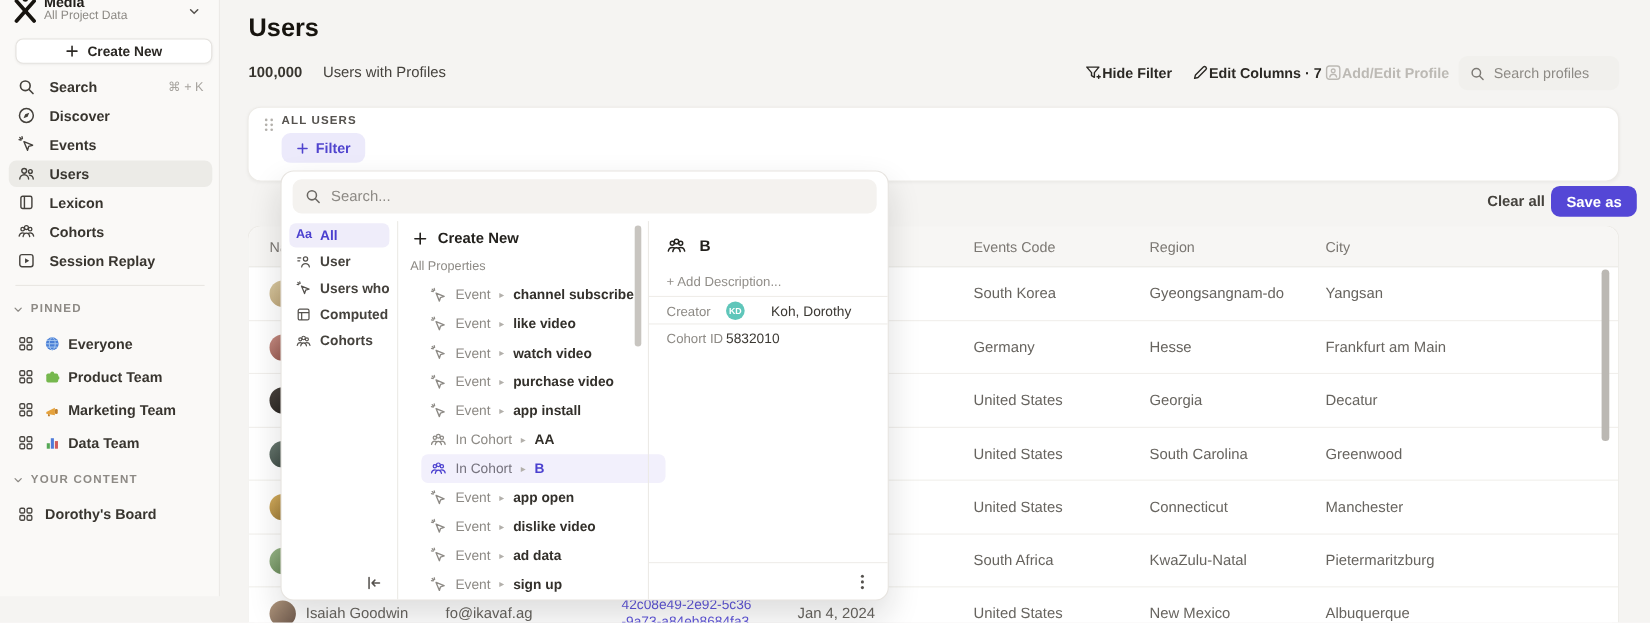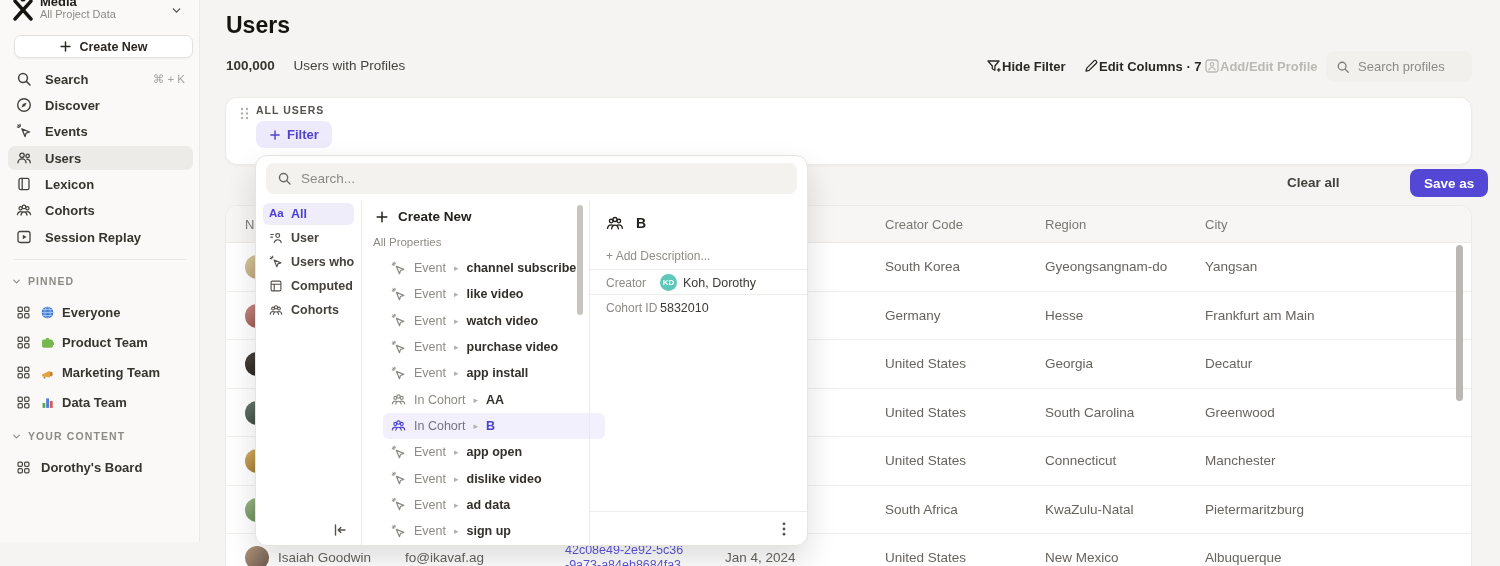--- a/index.html
+++ b/index.html
@@ -49,21 +49,21 @@
 
   
   .filter-card { position:absolute; left:225px; top:97px; width:1247px; height:68px;
     background:#fff; border:1px solid #edebe7; border-radius:12px; box-shadow:0 1px 3px rgba(30,30,30,.04); }
   .draghandle { position:absolute; left:13px; top:8px; color:#b3b0ab; }
   .group-label { position:absolute; left:30px; top:6px; font-size:10.5px; font-weight:700;
     letter-spacing:1px; color:#55524e; }
   .filter-btn { position:absolute; left:30px; top:23px; height:27px; padding:0 13px;
     display:flex; align-items:center; gap:6px; background:#eceafb; border-radius:8px;
     color:#5044ce; font-size:13px; font-weight:700; cursor:pointer; }
-  .clear-btn { position:absolute; left:1287px; top:175px; font-size:13.5px; font-weight:600;
+  .clear-btn { position:absolute; left:1352px; top:175px; font-size:13.5px; font-weight:600;
     color:#45423d; cursor:pointer; }
   .saveas-btn { position:absolute; left:1410px; top:169px; height:28px; padding:0 14px;
     display:flex; align-items:center; background:#5447d6; border-radius:8px; color:#fff;
     font-size:13.5px; font-weight:700; cursor:pointer; }
 
   
   .table-card { position:absolute; left:225px; top:205px; width:1247px; height:361px;
     background:#fff; border:1px solid #edebe7; border-bottom:none; border-radius:12px 12px 0 0; overflow:hidden; }
   .thead { position:absolute; left:0; top:0; right:0; height:37px; background:#f7f6f4;
     border-bottom:1px solid #eceae6; }
@@ -114,21 +114,21 @@
   .detail { position:absolute; left:333px; top:45px; right:0; bottom:0; border-left:1px solid #eceae6; }
   .d-head { position:absolute; left:16px; top:13px; display:flex; align-items:center; gap:12px; }
   .d-head .ic { width:18px; height:18px; color:#23211d; }
   .d-title { font-size:14px; font-weight:700; color:#23211d; }
   .d-desc { position:absolute; left:16px; top:48px; font-size:12px; color:#918e89; cursor:pointer; }
   .d-div { position:absolute; left:0; right:0; height:1px; background:#efede9; }
   .d-row { position:absolute; left:16px; right:10px; height:23px; display:flex; align-items:center; }
   .d-label { width:54px; font-size:12px; color:#8d8a85; flex:none; }
   .d-value { font-size:12.5px; color:#3c3934; }
   .kd-avatar { width:17px; height:17px; border-radius:50%; background:#5fc6ba; color:#fff;
-    font-size:8px; font-weight:700; display:flex; align-items:center; justify-content:center; margin-right:6px; flex:none; }
+    font-size:8px; font-weight:700; display:flex; align-items:center; justify-content:center; margin-right:24px; flex:none; }
   .kebab { position:absolute; right:14px; bottom:7px; width:18px; height:18px; color:#55524e; cursor:pointer; }
 </style>
 </head>
 <body>
 
 <div id="sidebar">
   <span class="proj-logo">
     <svg width="26" height="28" viewBox="0 0 26 28">
         <g stroke="#17140f" stroke-width="3.4" stroke-linecap="round" fill="none">
       <path d="M5 7 L21 25"></path>
@@ -414,21 +414,21 @@
 <div class="saveas-btn">
     <span>Save as</span>
   </div>
 
 <div class="table-card">
   <div class="thead">
     <div class="th" style="left:19px">Name</div>
     <div class="th" style="left:179px"></div>
     <div class="th" style="left:339px"></div>
     <div class="th" style="left:499px"></div>
-    <div class="th" style="left:659px">Creator Code</div>
+    <div class="th" style="left:659px">Events Code</div>
     <div class="th" style="left:819px">Region</div>
     <div class="th" style="left:979px">City</div>
   </div>
   <div class="tbody">
     <div class="trow">
       <span class="avatar" style="background:linear-gradient(135deg,#d9c9a1,#b2986a)"></span>
       <span class="td c-name"></span>
       <span class="td c-country">South Korea</span>
       <span class="td c-region">Gyeongsangnam-do</span>
       <span class="td c-city">Yangsan</span>

